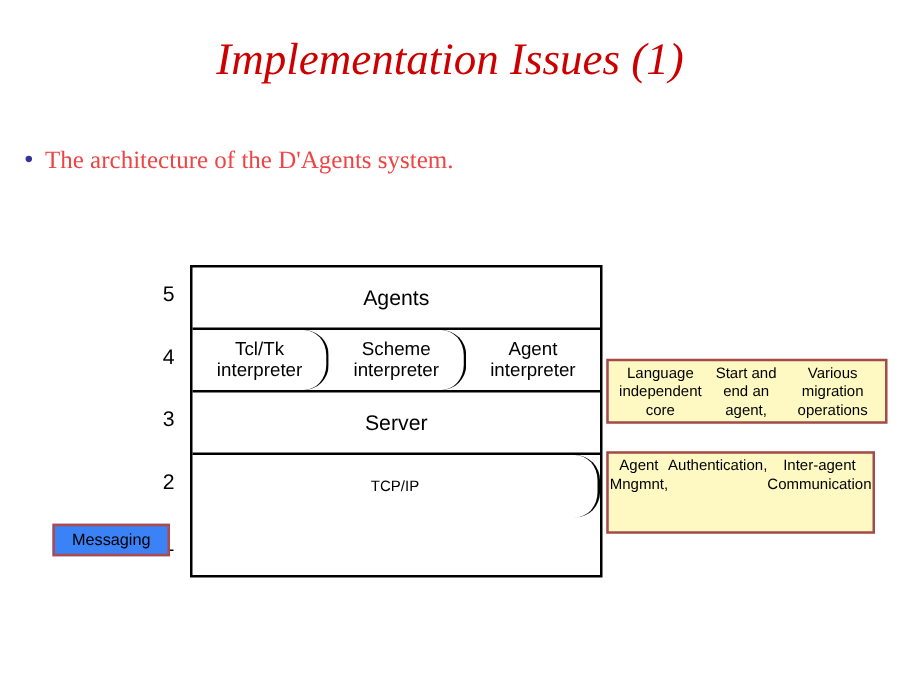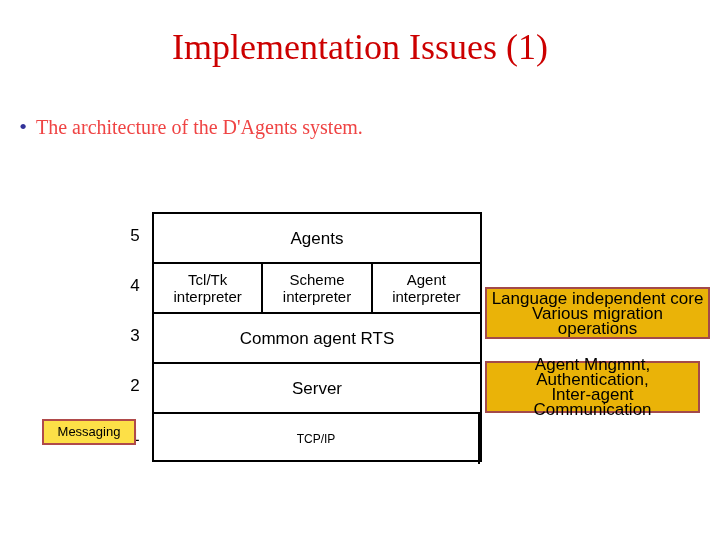--- a/index.html
+++ b/index.html
@@ -21,20 +21,21 @@
     left: 0;
     top: 26px;
     width: 720px;
     text-align: center;
     font-family: "Liberation Serif", "DejaVu Serif", serif;
     font-size: 36px;
     line-height: 42px;
     color: #cc0000;
     letter-spacing: 0px;
     white-space: nowrap;
+    font-style: italic;
   }
 
   
   #bullet-row {
     position: absolute;
     left: 10px;
     top: 112px;
     width: 700px;
     display: flex;
     align-items: baseline;
@@ -83,20 +84,21 @@
     display: flex;
     align-items: center;
     justify-content: center;
     text-align: center;
     font-size: 15px;
     line-height: 17px;
     color: #000000;
     box-sizing: border-box;
     border-right: 2px solid #000000;
     padding: 0 2px;
+    border-radius: 20px;
   }
   .layer-cell.last-cell {
     border-right: none;
   }
   .layer-cell.wide {
     font-size: 17px;
   }
   .layer-cell.net {
     font-size: 12px;
   }
@@ -118,55 +120,55 @@
   #layer-num-4 { top: 276px; }
   #layer-num-3 { top: 326px; }
   #layer-num-2 { top: 376px; }
   #layer-num-1 { top: 426px; }
 
   
   .annotation-box {
     position: absolute;
     box-sizing: border-box;
     border: 2px solid #a34a4a;
-    background: #eab308;
-    font-family: "Liberation Sans", "DejaVu Sans", sans-serif;
-    font-size: 17px;
+    background: #fef9c3;
+    font-family: "Liberation Sans", "DejaVu Sans", sans-serif;
+    font-size: 12px;
     line-height: 15px;
     color: #000000;
     text-align: center;
     display: flex;
-    flex-direction: column;
+    flex-direction: row;
     justify-content: center;
     padding: 2px 4px;
   }
   .annotation-box span { display: block; }
   #annotation-core {
     left: 485px;
     top: 287px;
     width: 225px;
     height: 52px;
   }
   #annotation-server {
     left: 485px;
     top: 361px;
     width: 215px;
-    height: 52px;
+    height: 66px;
   }
 
   
   #messaging-box {
     position: absolute;
     left: 42px;
     top: 419px;
     width: 94px;
     height: 26px;
     box-sizing: border-box;
     border: 2px solid #b04a4a;
-    background: #fde047;
+    background: #3b82f6;
     font-family: "Liberation Sans", "DejaVu Sans", sans-serif;
     font-size: 13px;
     line-height: 22px;
     color: #000000;
     text-align: center;
     z-index: 5;
   }
 </style>
 </head>
 <body>
@@ -208,48 +210,42 @@
       </div>
     </div>
     <div class="layer-cell last-cell">
       <div class="cell-lines">
         <span>Agent</span>
         <span>interpreter</span>
       </div>
     </div>
   </div>
 
+
   <div class="layer-row">
     <div class="layer-cell wide last-cell">
       <div class="cell-lines">
-        <span>Common agent RTS</span>
-      </div>
-    </div>
-  </div>
-
-  <div class="layer-row">
-    <div class="layer-cell wide last-cell">
-      <div class="cell-lines">
         <span>Server</span>
       </div>
     </div>
   </div>
 
   <div class="layer-row last">
     <div class="layer-cell net">
       <div class="cell-lines">
         <span>TCP/IP</span>
       </div>
     </div>
   </div>
 
 </div>
 
 <div class="annotation-box" id="annotation-core">
   <span>Language independent core</span>
+  <span>Start and end an agent,</span>
   <span>Various migration operations</span>
 </div>
 
 <div class="annotation-box" id="annotation-server">
   <span>Agent Mngmnt,</span>
   <span>Authentication,</span>
   <span>Inter-agent Communication</span>
 </div>
 
 <div id="messaging-box">Messaging</div>

